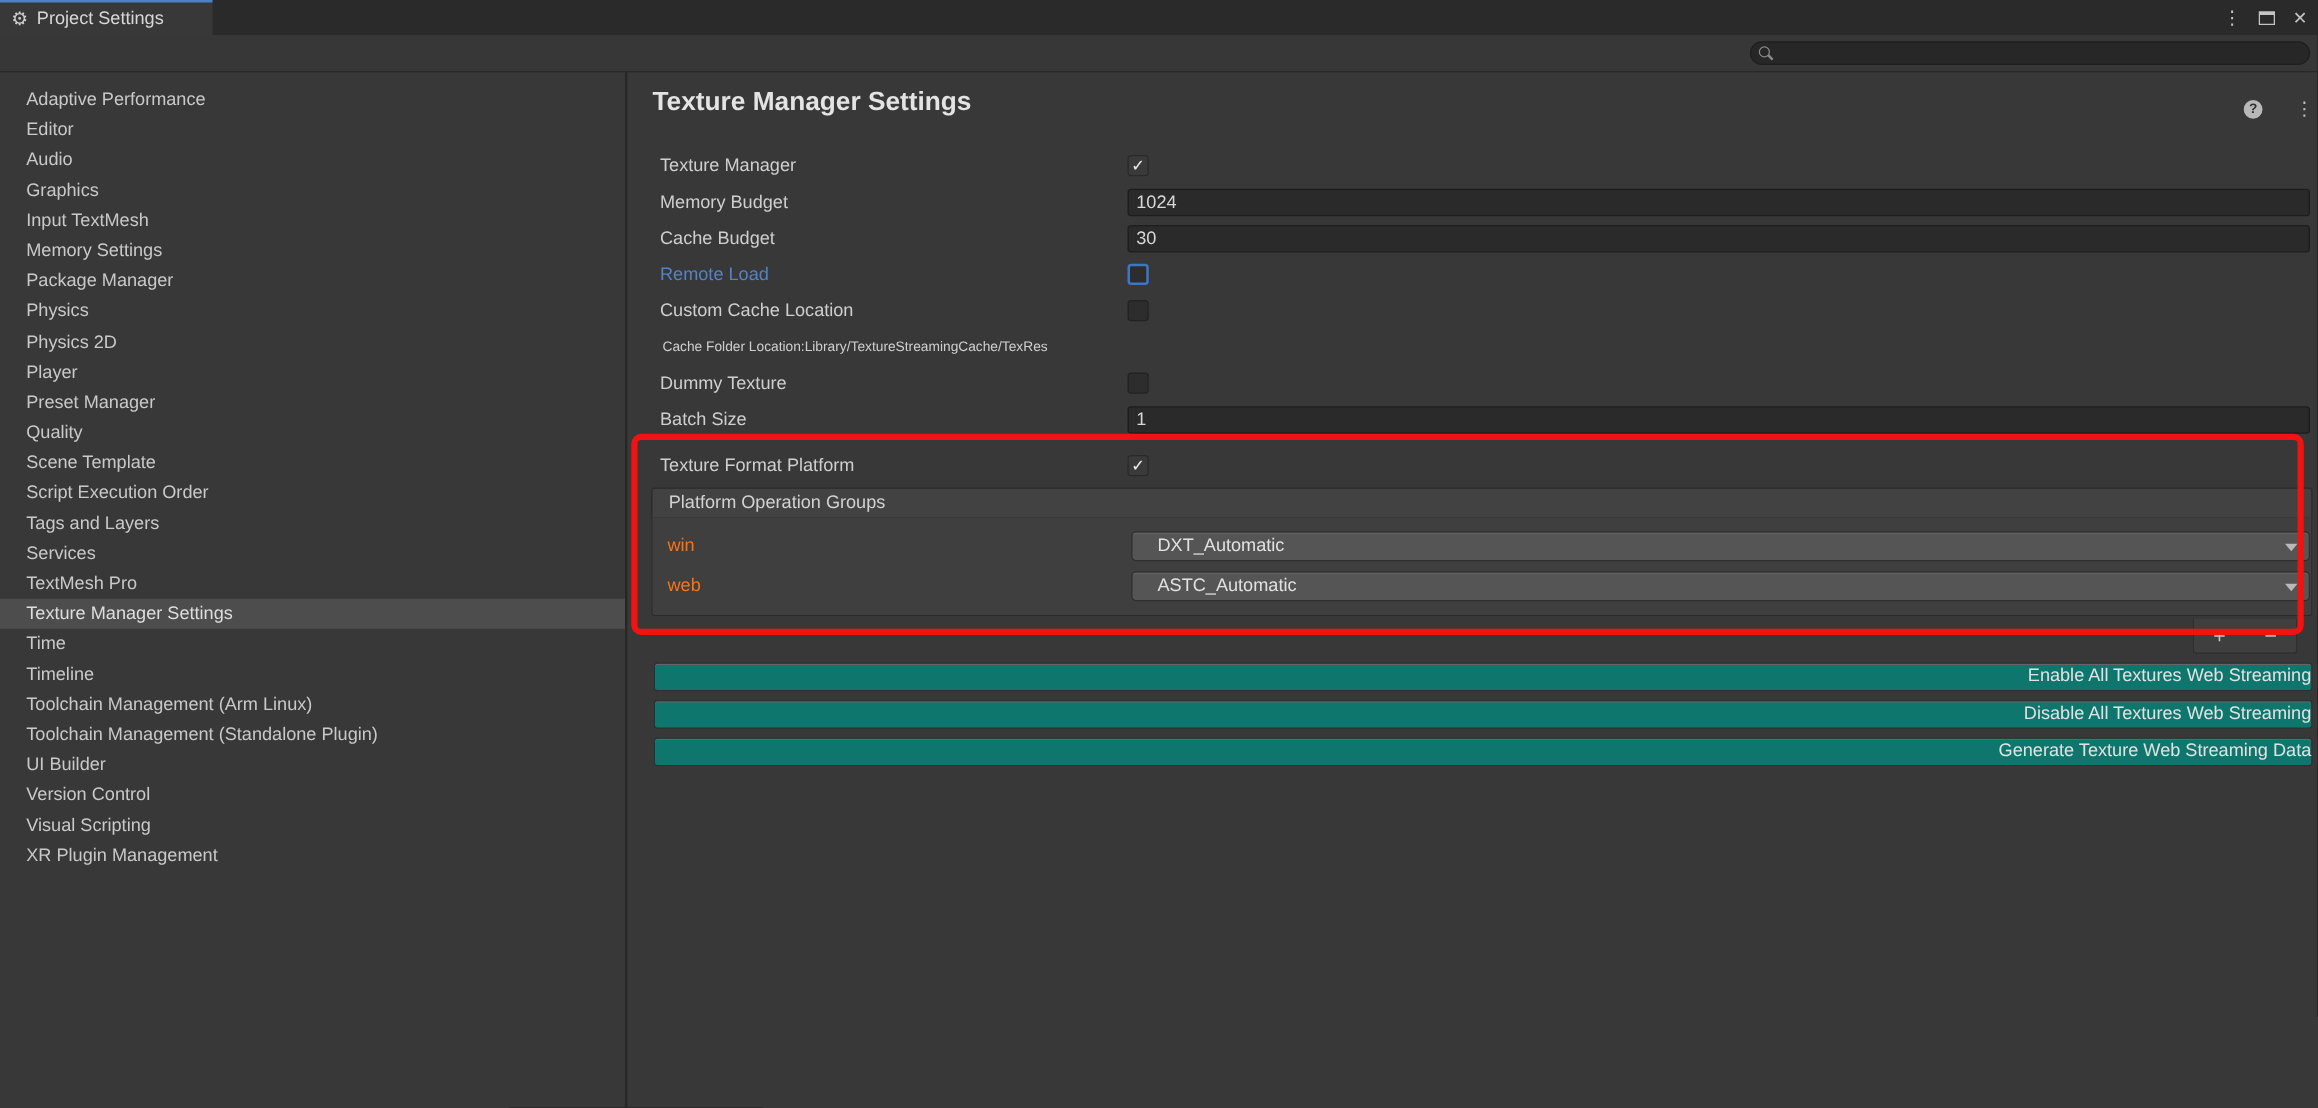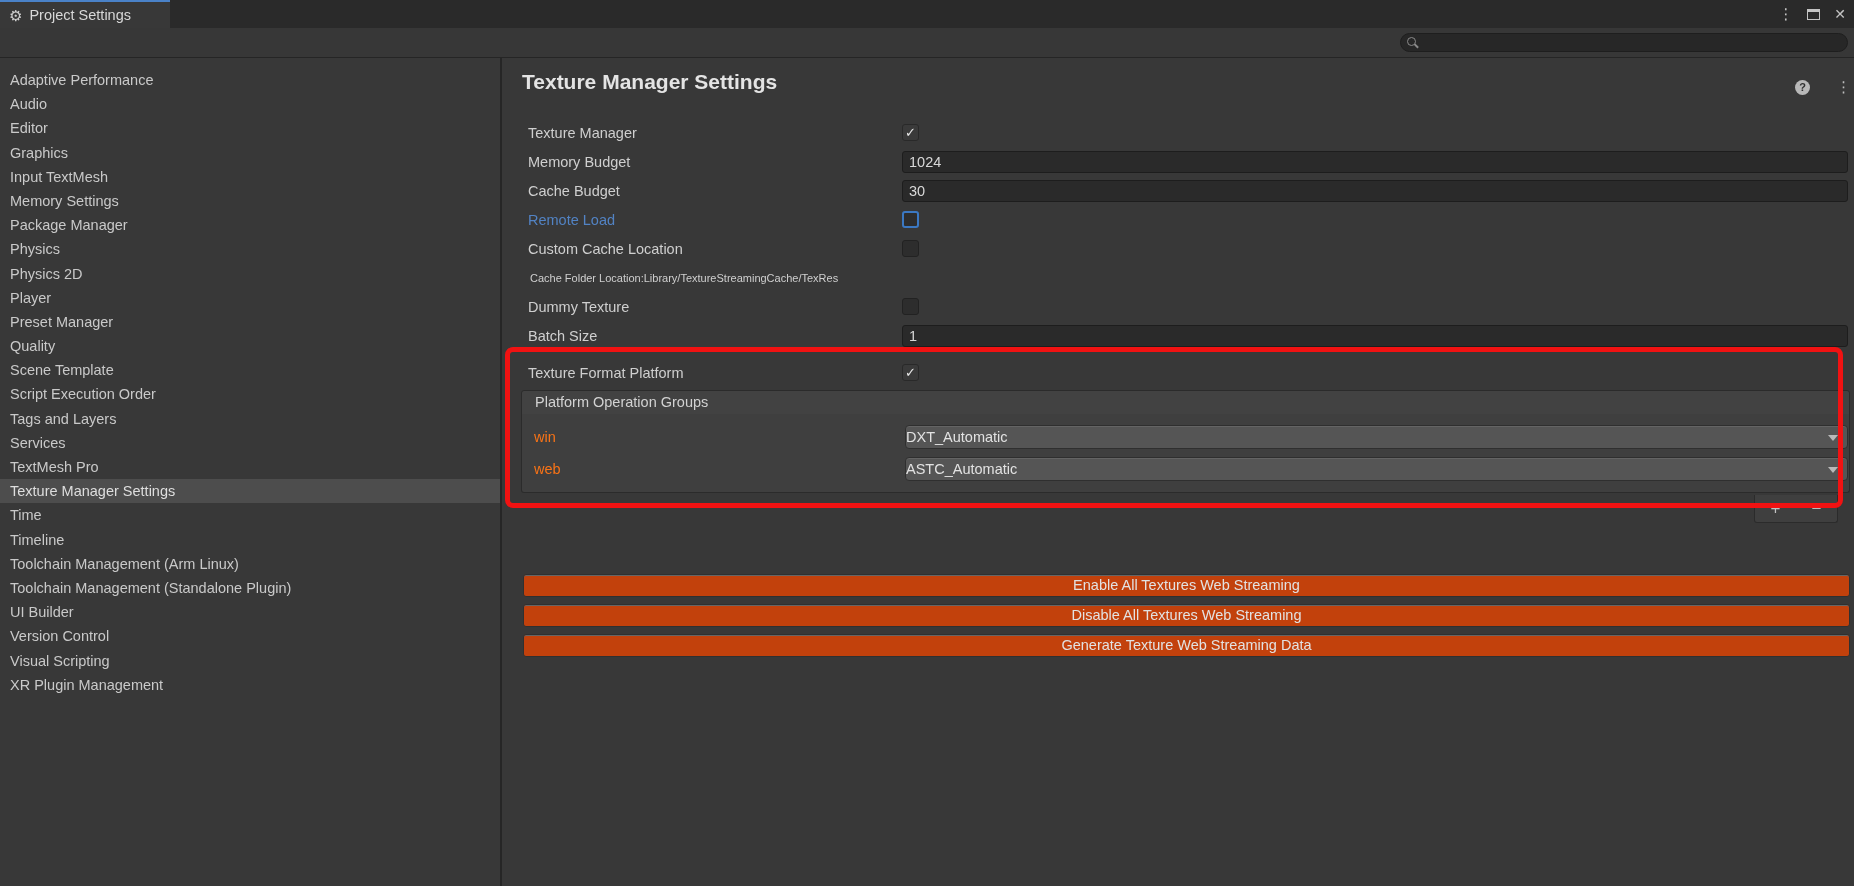--- a/index.html
+++ b/index.html
@@ -18,21 +18,21 @@
   .closeico{font-size:14px;}
   .toolbar{position:absolute;left:0;top:28px;width:1854px;height:29px;background:#373737;}
   .search{position:absolute;left:1400px;top:5px;width:448px;height:19px;background:#272727;
           border:1px solid #1e1e1e;border-radius:10px;box-sizing:border-box;}
   .mag{position:absolute;left:6px;top:3px;width:7px;height:7px;border:1.5px solid #8a8a8a;border-radius:50%;}
   .mag::after{content:"";position:absolute;left:6px;top:7px;width:5px;height:1.5px;background:#8a8a8a;transform:rotate(45deg);}
   .hsep{position:absolute;left:0;top:57px;width:1854px;height:1px;background:#252525;}
   
   .sidebar{position:absolute;left:0;top:58px;width:500px;height:828px;background:#383838;padding-top:10px;box-sizing:border-box;}
   .vsep{position:absolute;left:500px;top:58px;width:2px;height:828px;background:#262626;}
-  .nav-item{height:24.2px;line-height:24.2px;padding-left:10px;font-size:14.5px;color:#c9c9c9;white-space:nowrap;}
+  .nav-item{height:24.2px;line-height:24.2px;padding-left:21px;font-size:14.5px;color:#c9c9c9;white-space:nowrap;}
   .nav-item.selected{background:#4d4d4d;color:#dedede;}
   
   .main{position:absolute;left:502px;top:58px;width:1352px;height:828px;background:#383838;}
   .page-title{position:absolute;left:20px;top:12px;font-size:21px;font-weight:700;color:#e4e4e4;}
   .help-circle{position:absolute;left:1293px;top:22px;width:15px;height:15px;border-radius:50%;
                background:#b8b8b8;color:#2f2f2f;font-size:11px;font-weight:700;text-align:center;line-height:15px;}
   .hdr-kebab{position:absolute;left:1334px;top:20px;font-size:15px;color:#bdbdbd;}
   .row-label{position:absolute;left:26px;width:372px;height:22px;line-height:22px;font-size:14.5px;color:#cfcfcf;white-space:nowrap;}
   .row-label.link{color:#5283c4;}
   .info-label{position:absolute;left:28px;height:22px;line-height:22px;font-size:11px;color:#cfcfcf;white-space:nowrap;}
@@ -45,31 +45,31 @@
   .checkbox.focus-blue{border:2px solid #3b78c2;}
   
   .grp-header{position:absolute;left:19px;top:332px;width:1329px;height:25px;background:#424242;
               border:1px solid #2b2b2b;border-radius:3px 3px 0 0;box-sizing:border-box;
               line-height:23px;padding-left:13px;font-size:14.5px;color:#d2d2d2;}
   .grp-body{position:absolute;left:19px;top:356px;width:1329px;height:79px;background:#3f3f3f;
             border:1px solid #2b2b2b;border-top:none;border-radius:0 0 3px 3px;box-sizing:border-box;}
   .grp-label{position:absolute;left:32px;width:200px;height:24px;line-height:24px;font-size:14.5px;color:#f97316;}
   .dropdown{position:absolute;left:403px;width:943px;height:24px;background:#555555;border:1px solid #2f2f2f;
             border-radius:4px;box-sizing:border-box;box-shadow:inset 0 1px 0 #646464;
-            line-height:22px;padding-left:0;font-size:14.5px;color:#e2e2e2;}
+            line-height:22px;padding-left:20px;font-size:14.5px;color:#e2e2e2;}
   .dd-arrow{position:absolute;right:9px;top:9px;width:0;height:0;border-left:5px solid transparent;
             border-right:5px solid transparent;border-top:6px solid #b9b9b9;}
   .list-footer{position:absolute;left:1252px;top:437px;width:84px;height:28px;background:#3f3f3f;
                border:1px solid #2b2b2b;border-top:none;border-radius:0 0 3px 3px;box-sizing:border-box;
                display:flex;align-items:center;justify-content:space-around;color:#c2c2c2;font-size:17px;}
   .list-footer span{cursor:default;line-height:24px;}
   
-  .actions div{position:absolute;left:21px;width:1327px;height:23px;background:#c2410c;
+  .actions div{position:absolute;left:21px;width:1327px;height:23px;background:#0f766e;
                border:1px solid #303030;border-radius:3px;box-sizing:border-box;box-shadow:inset 0 1px 0 #656565;
-               text-align:center;line-height:21px;font-size:14.5px;color:#e2e2e2;margin-top:44px;}
+               text-align:right;line-height:21px;font-size:14.5px;color:#e2e2e2;}
   .actions div:nth-of-type(1){top:472px;}
   .actions div:nth-of-type(2){top:502px;}
   .actions div:nth-of-type(3){top:532px;}
   
   .annotation{position:absolute;left:3px;top:289px;width:1338px;height:161px;border:5px solid #f11212;
               border-radius:8px;box-sizing:border-box;pointer-events:none;z-index:9;}
 </style>
 </head>
 <body>
 
@@ -90,22 +90,22 @@
   <div class="toolbar">
     <div class="search">
       <span class="mag"></span>
     </div>
   </div>
   <div class="hsep"></div>
 
   <div class="sidebar">
 
   <div class="nav-item">Adaptive Performance</div>
+      <div class="nav-item">Editor</div>
       <div class="nav-item">Audio</div>
-      <div class="nav-item">Editor</div>
       <div class="nav-item">Graphics</div>
       <div class="nav-item">Input TextMesh</div>
       <div class="nav-item">Memory Settings</div>
       <div class="nav-item">Package Manager</div>
       <div class="nav-item">Physics</div>
       <div class="nav-item">Physics 2D</div>
       <div class="nav-item">Player</div>
       <div class="nav-item">Preset Manager</div>
       <div class="nav-item">Quality</div>
       <div class="nav-item">Scene Template</div>

